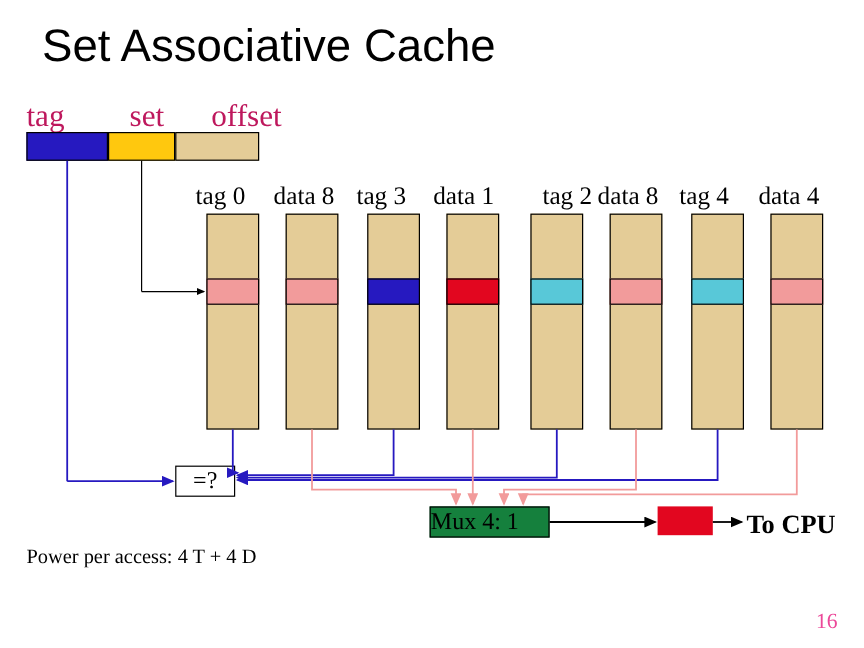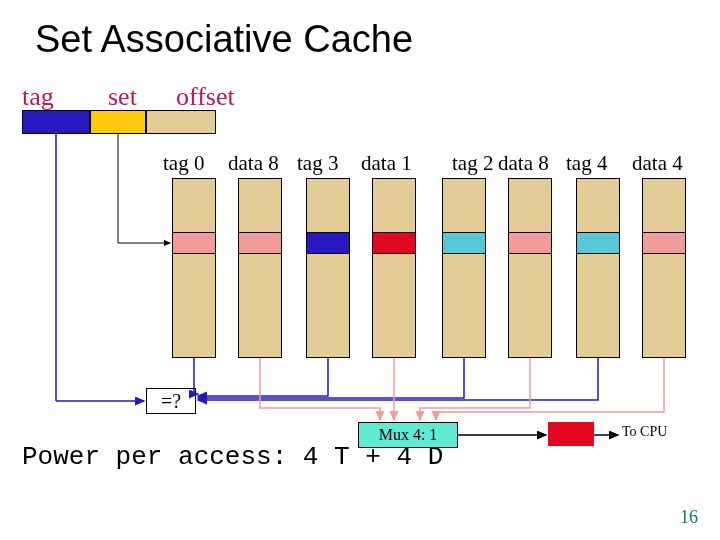--- a/index.html
+++ b/index.html
@@ -67,52 +67,52 @@
     font-size: 20px;
     line-height: 24px;
   }
   .mux {
     position: absolute;
     top: 422px;
     left: 358px;
     width: 100px;
     height: 26px;
     border: 1px solid #000;
-    background: #5eead4;
-    text-align: center;
-    font-size: 16px;
+    background: #15803d;
+    font-size: 20px;
     line-height: 24px;
   }
   .redbox {
     position: absolute;
     top: 422px;
     left: 548px;
     width: 46px;
     height: 24px;
     background: #e2061f;
   }
   .tocpu {
     position: absolute;
     top: 424px;
     left: 622px;
-    font-size: 14px;
+    font-size: 22px;
+    font-weight: bold;
   }
   .power {
     position: absolute;
-    top: 442px;
+    top: 454px;
     left: 22px;
-    font-size: 26px;
-    font-family: Liberation Mono, monospace;
+    font-size: 17px;
+    font-family: Liberation Serif, serif;
   }
   .slidenum {
     position: absolute;
     bottom: 12px;
     right: 22px;
     font-size: 18px;
-    color: #0f766e;
+    color: #ec4899;
   }
   svg.wires {
     position: absolute;
     top: 0; left: 0;
     width: 720px; height: 540px;
     pointer-events: none;
   }
 </style>
 </head>
 <body>

